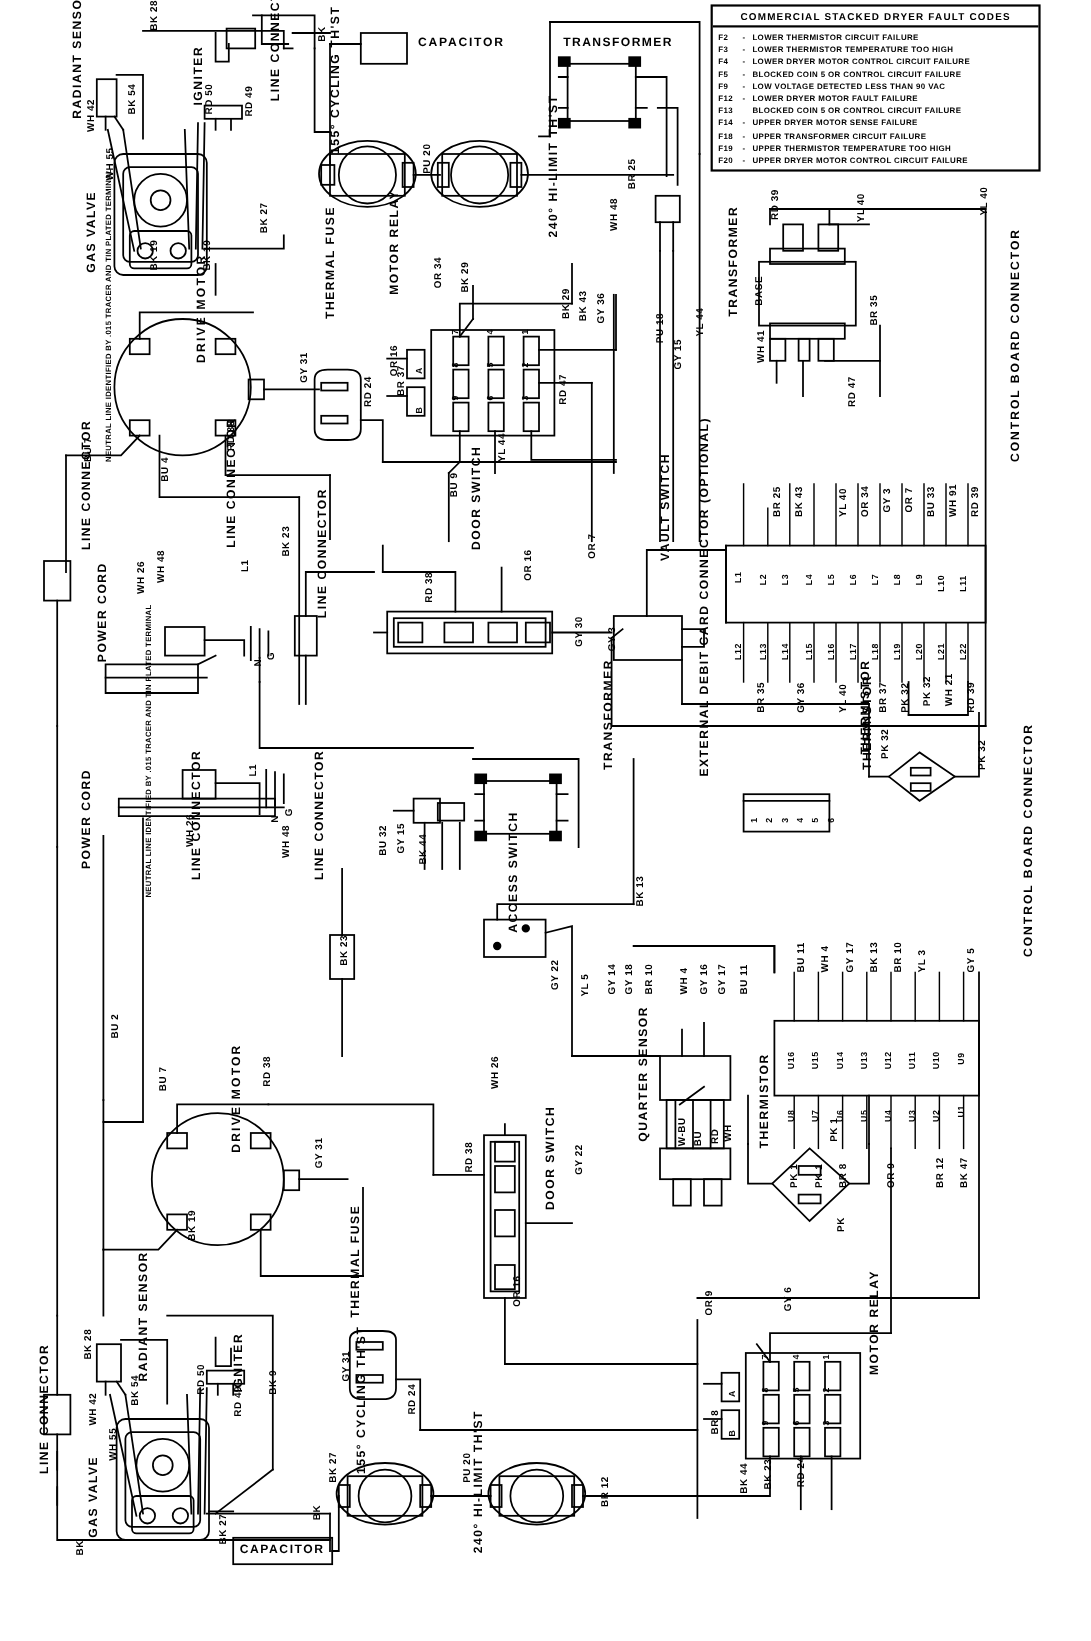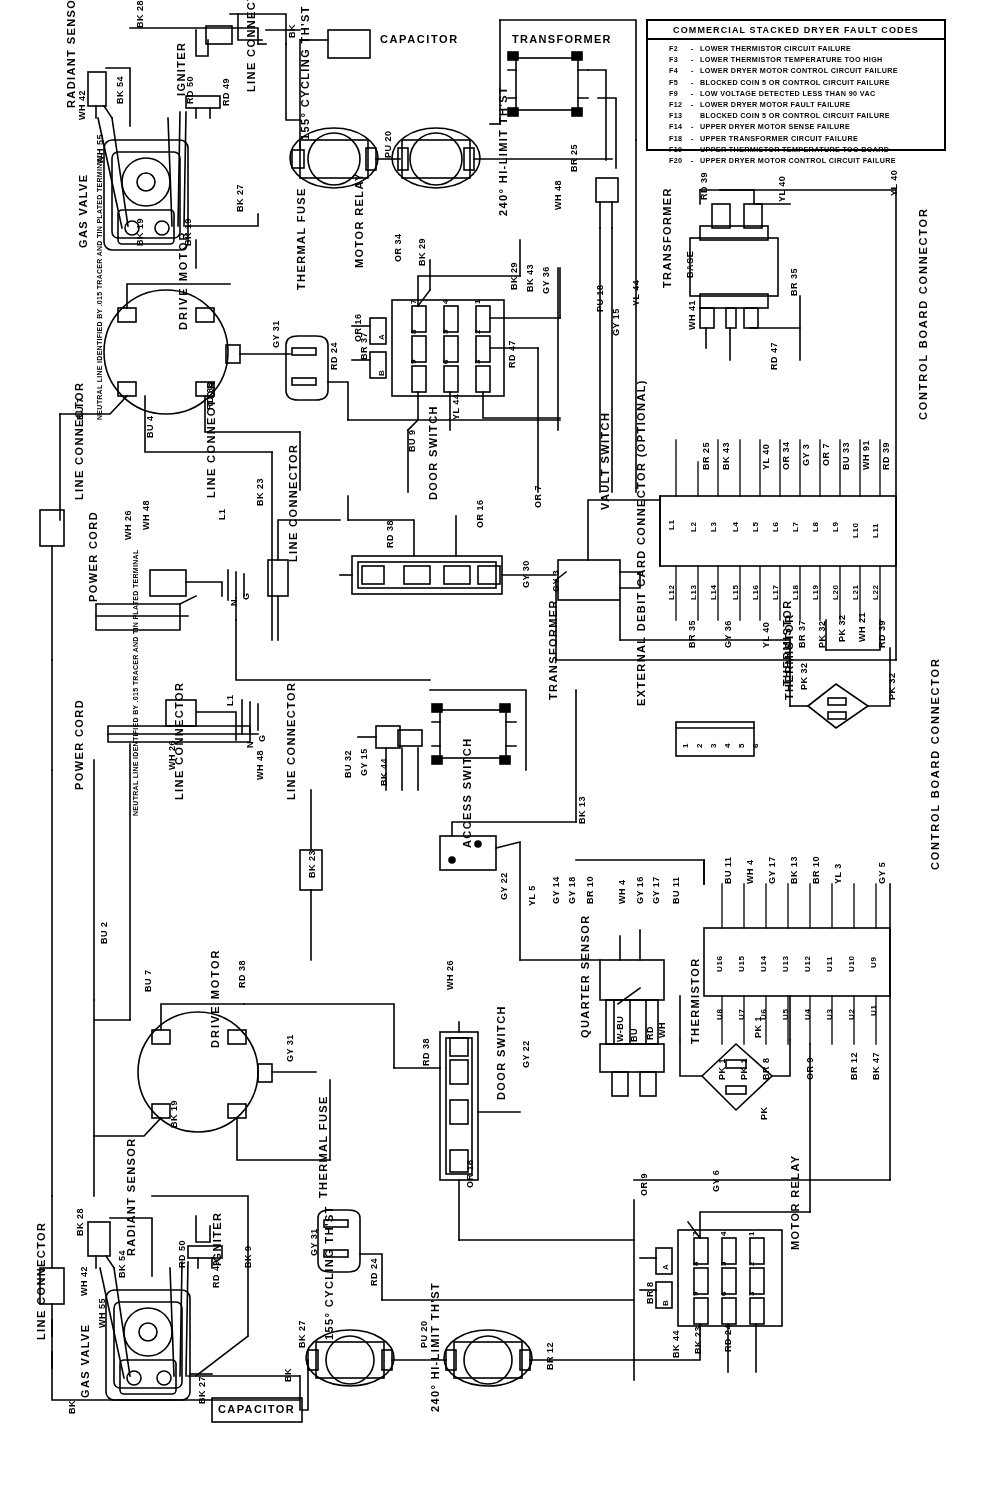--- a/index.html
+++ b/index.html
@@ -28,33 +28,33 @@
   }
   .sm{font-size:9px;}
   .md{font-size:11px;}
   .wire{font-size:9px;letter-spacing:0.5px;}
   .comp{font-size:11px;letter-spacing:1.4px;}
   .tiny{font-size:7px;letter-spacing:0.3px;}
   .pin{font-size:8px;}
 
   
   #faults{
-    position:absolute;left:646px;top:19px;width:300px;height:132px;
+    position:absolute;left:646px;top:4px;width:300px;height:152px;
     border:2px solid #000;background:#fff;box-sizing:border-box;
   }
   #faults .ftitle{
     text-align:center;font-size:9px;font-weight:bold;letter-spacing:1.1px;
     padding:4px 0 3px 0;border-bottom:2px solid #000;
   }
   #faults ul{list-style:none;margin:0;padding:3px 0 0 5px;}
   #faults li{
     font-size:7.2px;font-weight:bold;letter-spacing:0.35px;
     line-height:11.2px;white-space:pre;
   }
-  #faults li .code{display:inline-block;width:22px;margin-left:16px;}
+  #faults li .code{display:inline-block;width:22px;}
   #faults li .dash{display:inline-block;width:9px;}
 </style>
 </head>
 <body>
 
 <div id="sheet">
 
   <svg id="wires" viewBox="0 0 992 1492" xmlns="http://www.w3.org/2000/svg">
     <g stroke="#000" fill="none" stroke-width="1.6" stroke-linecap="square">
 
@@ -459,21 +459,21 @@
     <ul>
       <li><span class="code">F2</span><span class="dash">-</span><span>LOWER THERMISTOR CIRCUIT FAILURE</span></li>
       <li><span class="code">F3</span><span class="dash">-</span><span>LOWER THERMISTOR TEMPERATURE TOO HIGH</span></li>
       <li><span class="code">F4</span><span class="dash">-</span><span>LOWER DRYER MOTOR CONTROL CIRCUIT FAILURE</span></li>
       <li><span class="code">F5</span><span class="dash">-</span><span>BLOCKED COIN 5 OR CONTROL CIRCUIT FAILURE</span></li>
       <li><span class="code">F9</span><span class="dash">-</span><span>LOW VOLTAGE DETECTED LESS THAN 90 VAC</span></li>
       <li><span class="code">F12</span><span class="dash">-</span><span>LOWER DRYER MOTOR FAULT FAILURE</span></li>
       <li><span class="code">F13</span><span class="dash"> </span><span>BLOCKED COIN 5 OR CONTROL CIRCUIT FAILURE</span></li>
       <li><span class="code">F14</span><span class="dash">-</span><span>UPPER DRYER MOTOR SENSE FAILURE</span></li>
       <li><span class="code">F18</span><span class="dash">-</span><span>UPPER TRANSFORMER CIRCUIT FAILURE</span></li>
-      <li><span class="code">F19</span><span class="dash">-</span><span>UPPER THERMISTOR TEMPERATURE TOO BOARD</span></li>
+      <li><span class="code">F19</span><span class="dash">-</span><span>UPPER THERMISTOR TEMPERATURE TOO HIGH</span></li>
       <li><span class="code">F20</span><span class="dash">-</span><span>UPPER DRYER MOTOR CONTROL CIRCUIT FAILURE</span></li>
     </ul>
   </div>
 
   <div class="lbl rot comp" style="left:66px;top:108px;">RADIANT SENSOR</div>
   <div class="lbl rot comp" style="left:78px;top:248px;">GAS VALVE</div>
   <div class="lbl rot comp" style="left:176px;top:96px;">IGNITER</div>
   <div class="lbl rot comp" style="left:246px;top:92px;">LINE CONNECTOR</div>
   <div class="lbl md" style="left:380px;top:34px;letter-spacing:1.6px;">CAPACITOR</div>
   <div class="lbl rot comp" style="left:300px;top:140px;">155° CYCLING TH'ST</div>

